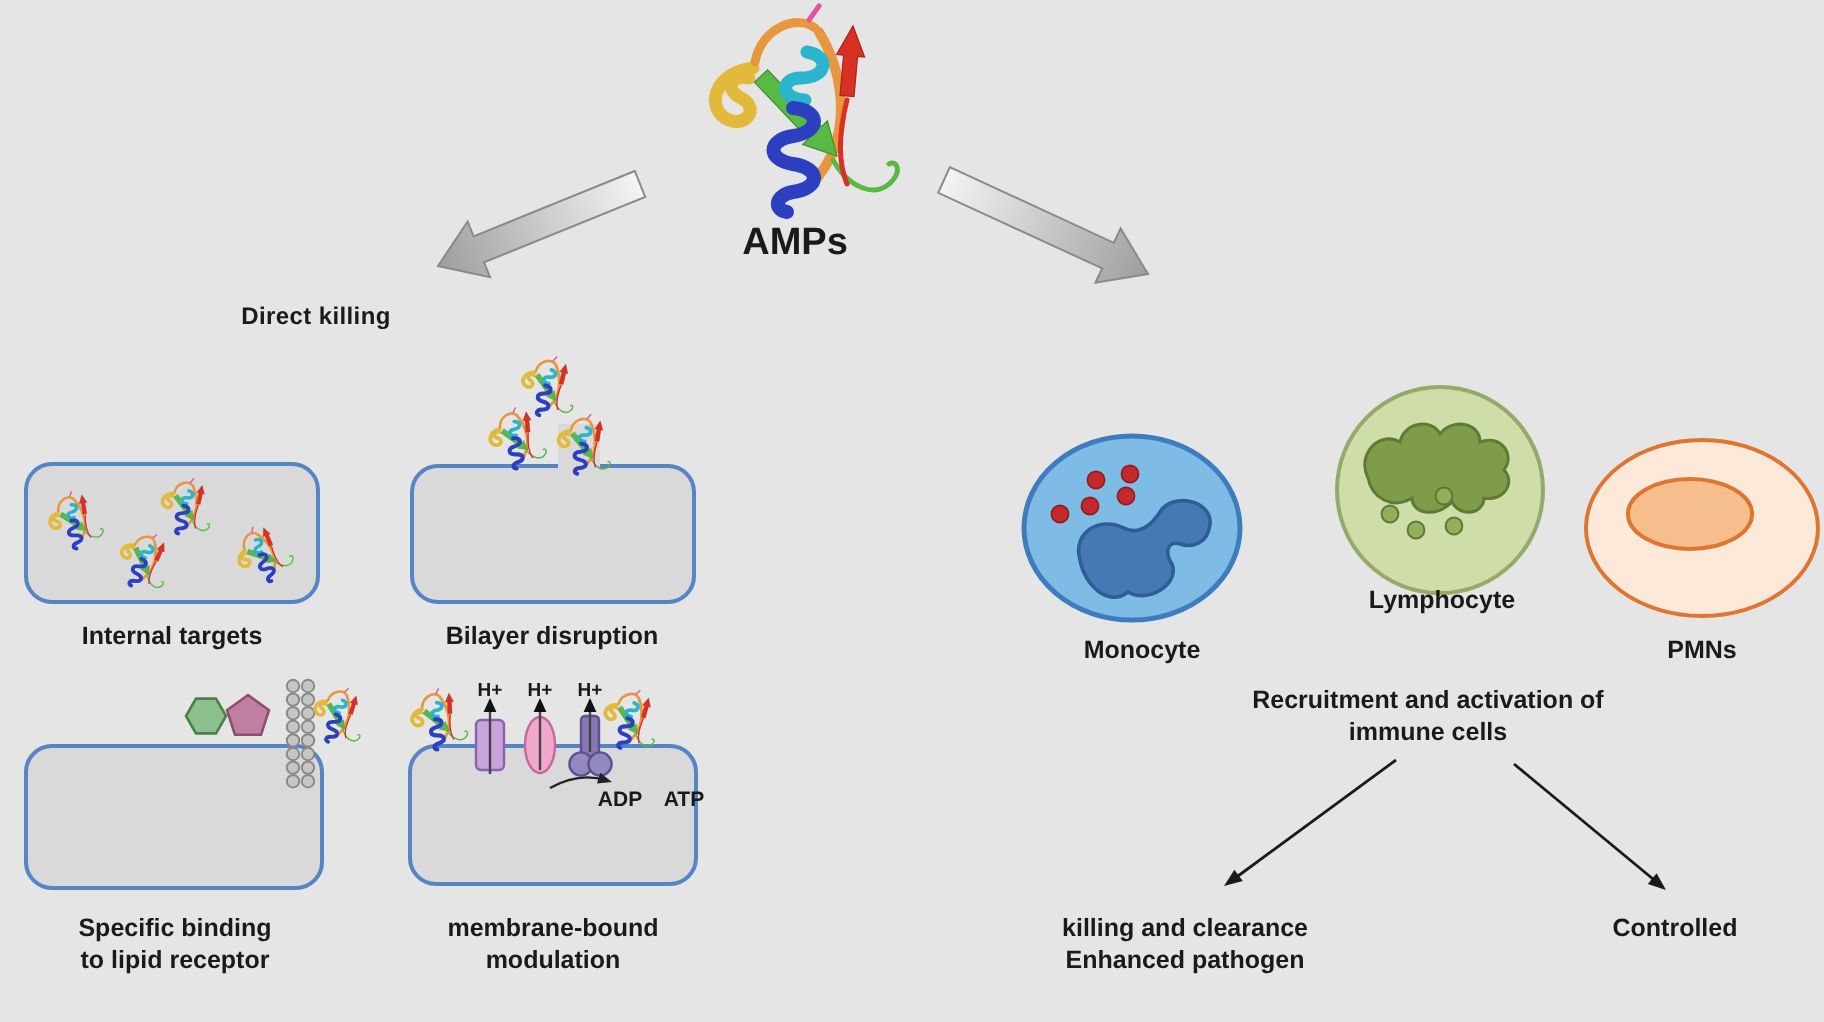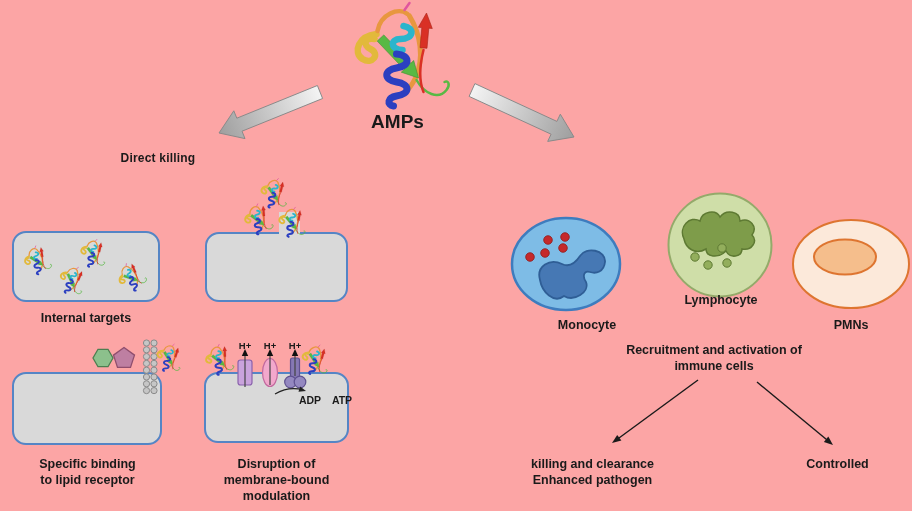--- a/index.html
+++ b/index.html
@@ -1,17 +1,17 @@
 <!DOCTYPE html>
 <html><head>
 <meta charset="utf-8">
 <style>
   html,body{margin:0;padding:0;background:#fff;}
   #canvas{
-    position:relative;width:912px;height:511px;background:#fca5a5;
+    position:relative;width:912px;height:511px;background:#e5e5e5;
     font-family:"Liberation Sans",sans-serif;color:#1a1a1a;overflow:hidden;
   }
   .abs{position:absolute;}
   .txt{position:absolute;font-weight:bold;color:#1a1a1a;text-align:center;}
   .heading{font-size:12px;letter-spacing:.2px;}
   .amps{font-size:19px;}
   .plabel{font-size:12.5px;line-height:1.28;}
   .plabel span{display:block;}
   .tiny{font-size:9.5px;}
   .small{font-size:10.5px;margin-left:32px;}
@@ -79,20 +79,21 @@
   </svg>
   <div class="txt plabel" style="left:12px;top:310px;width:148px">Internal targets</div>
 
   <div class="membrane" style="left:205px;top:232px;width:143px;height:70px"></div>
   <svg class="abs" style="left:240px;top:174px" width="82" height="80">
     <rect x="39" y="38" width="21" height="24" fill="#D9D9D9"></rect>
     <use href="#psym" x="18" y="3" width="32" height="33" transform="rotate(8 34 19)"></use>
     <use href="#psym" x="2" y="29" width="32" height="33" transform="rotate(-10 18 45)"></use>
     <use href="#psym" x="36" y="32" width="32" height="33" transform="rotate(4 52 48)"></use>
   </svg>
+  <div class="txt plabel" style="left:196px;top:310px;width:160px">Bilayer disruption</div>
 
   <div class="membrane" style="left:12px;top:372px;width:150px;height:73px"></div>
   <svg class="abs" style="left:86px;top:336px" width="100" height="58">
     <polygon points="27,22 22,30.7 12,30.7 7,22 12,13.3 22,13.3" fill="#8CC08C" stroke="#4C7E50" stroke-width="1.3"></polygon>
     <polygon points="38,11.5 48.5,19.1 44.5,31.4 31.5,31.4 27.5,19.1" fill="#BE7FA2" stroke="#8F4E6E" stroke-width="1.3"></polygon>
     <g fill="#C6C6C6" stroke="#8A8A8A" stroke-width="1">
       <circle cx="60.5" cy="7" r="3.1"></circle>
         <circle cx="60.5" cy="13.8" r="3.1"></circle>
         <circle cx="60.5" cy="20.6" r="3.1"></circle>
         <circle cx="60.5" cy="27.4" r="3.1"></circle>
@@ -133,38 +134,37 @@
     <polygon points="92,11 88.8,18 95.2,18" fill="#111111"></polygon>
     <path d="M 72,56 Q 86,48 100,52" fill="none" stroke="#222222" stroke-width="1.2"></path>
     <polygon points="103,53 95.5,53.8 97.1,48.4" fill="#222222"></polygon>
   </svg>
   <div class="txt tiny" style="left:236px;top:340px;width:18px">H+</div>
   <div class="txt tiny" style="left:261px;top:340px;width:18px">H+</div>
   <div class="txt tiny" style="left:286px;top:340px;width:18px">H+</div>
   <div class="txt small" style="left:264px;top:394px;width:28px">ADP</div>
   <div class="txt small" style="left:297px;top:394px;width:26px">ATP</div>
   <div class="txt plabel" style="left:204px;top:456px;width:145px">
-    <span>Disruption of</span>
     <span>membrane-bound</span>
     <span>modulation</span>
   </div>
 
 
   <svg class="abs" style="left:510px;top:216px" width="114" height="96">
     <ellipse cx="56" cy="48" rx="54" ry="46" stroke-width="2.5" fill="#7EBCE6" stroke="#3E7CBE"></ellipse>
     <path d="M 30,64 C 26,50 40,42 52,48 C 60,52 66,46 70,40 C 76,30 96,34 95,46 C 94,56 86,58 80,56 C 74,54 72,60 76,66 C 80,76 64,86 54,80 C 44,88 32,76 30,64 Z" stroke-width="1.8" fill="#4678B4" stroke="#2F5E96"></path>
     <g stroke="#8F1B1B" stroke-width="0.8" fill="#C5292B">
       <circle cx="20" cy="41" r="4.3"></circle>
         <circle cx="35" cy="37" r="4.3"></circle>
         <circle cx="38" cy="24" r="4.3"></circle>
         <circle cx="53" cy="32" r="4.3"></circle>
         <circle cx="55" cy="21" r="4.3"></circle>
     </g>
   </svg>
-  <div class="txt plabel" style="left:530px;top:317px;width:114px">Monocyte</div>
+  <div class="txt plabel" style="left:514px;top:317px;width:114px">Monocyte</div>
 
   <svg class="abs" style="left:666px;top:191px" width="110" height="110">
     <circle cx="54" cy="54" r="51.5" stroke-width="2" fill="#CFDEA8" stroke="#94AA6A"></circle>
     <path d="M 18,48 C 12,36 24,24 34,30 C 36,20 50,18 54,26 C 60,18 74,20 74,30 C 84,26 92,36 86,44 C 92,50 86,60 76,58 C 76,66 64,68 60,60 C 52,68 40,66 40,58 C 30,64 20,58 18,48 Z" stroke-width="1.5" fill="#7E9C4A" stroke="#5E7A33"></path>
     <g stroke="#5E7A33" stroke-width="1" fill="#93AE5C">
       <circle cx="29" cy="66" r="4.2"></circle>
         <circle cx="42" cy="74" r="4.2"></circle>
         <circle cx="61" cy="72" r="4.2"></circle>
         <circle cx="56" cy="57" r="4.2"></circle>
     </g>

